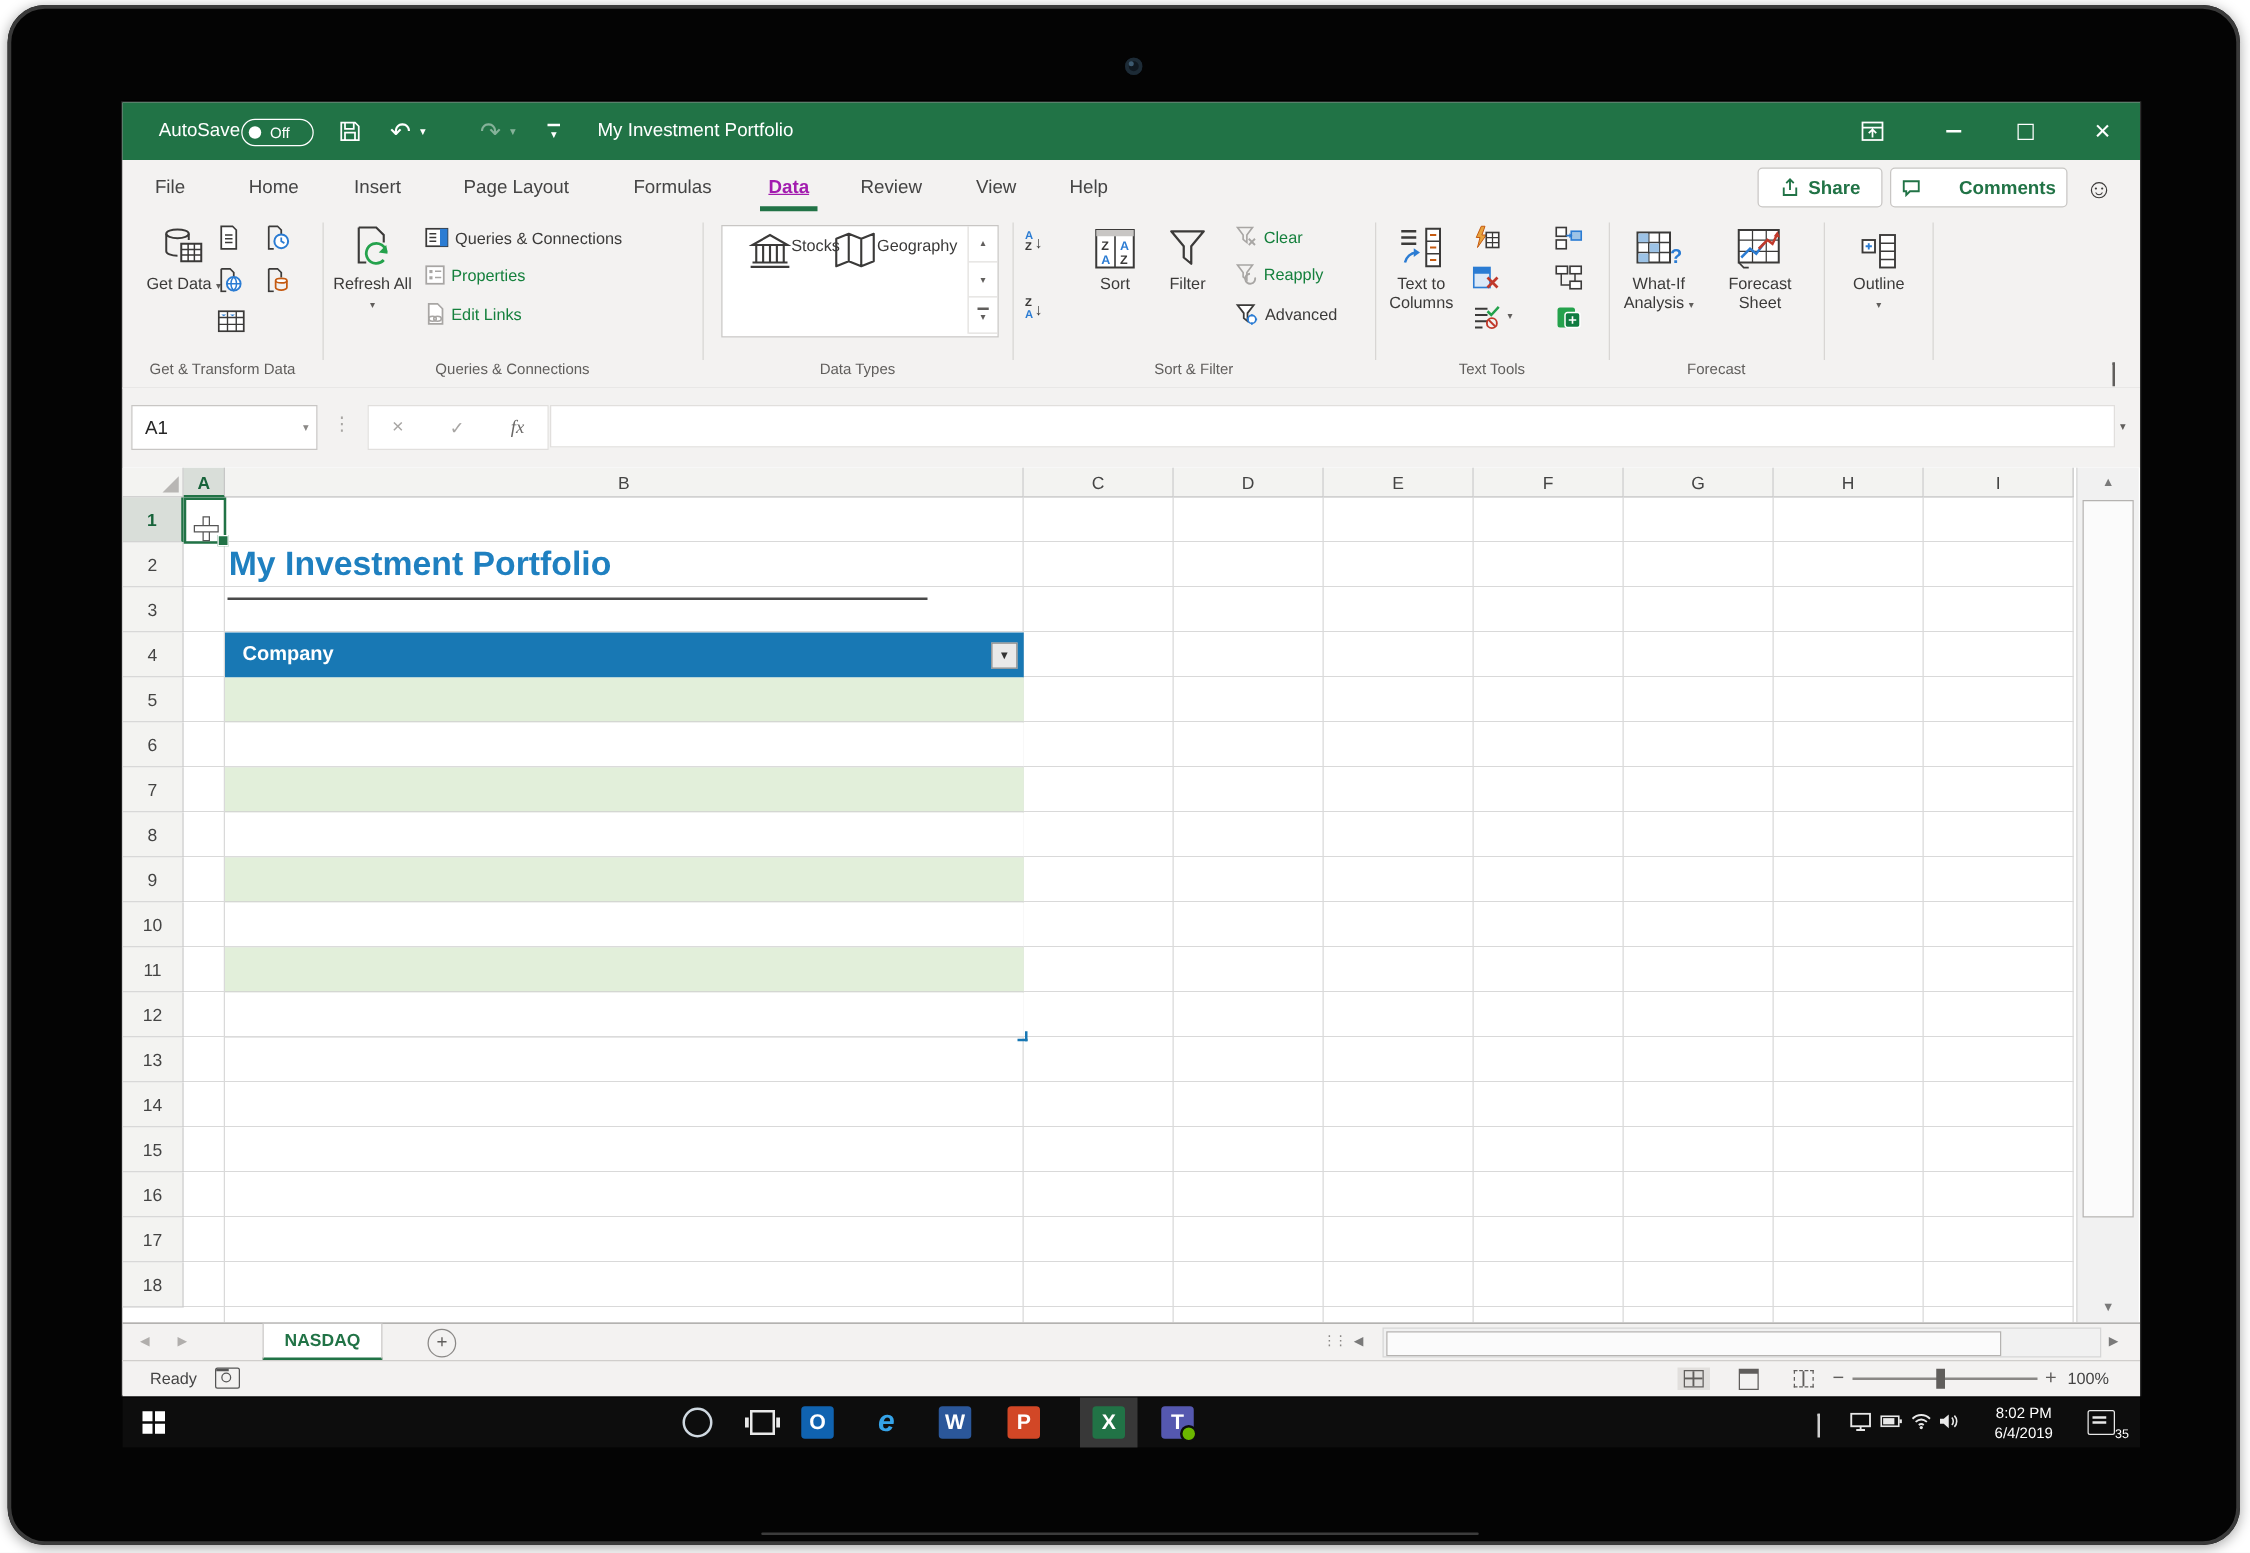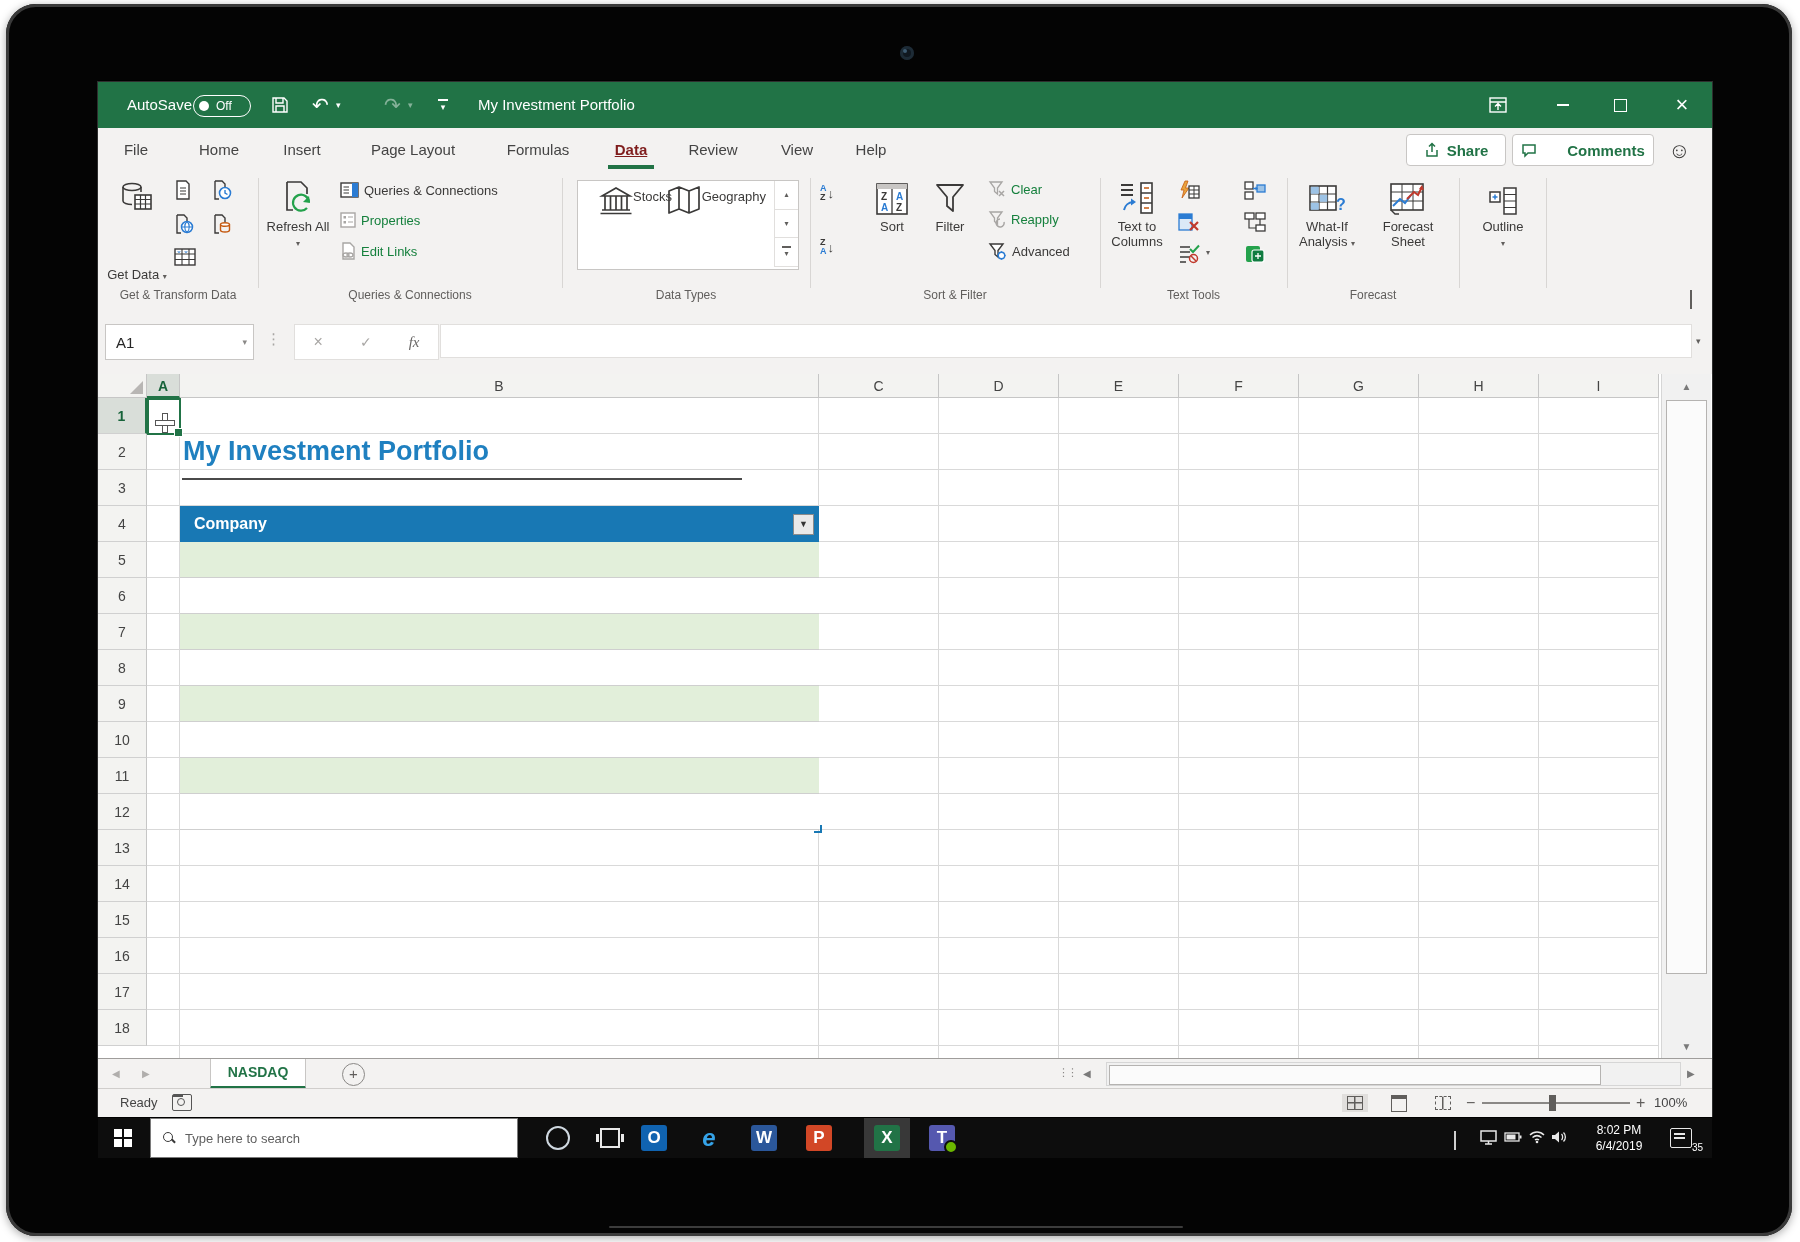--- a/index.html
+++ b/index.html
@@ -25,21 +25,21 @@
   .mag{position:relative;width:12px;height:12px;display:inline-block;}
   .mag::before{content:"";position:absolute;left:0;top:0;width:8px;height:8px;border:1.6px solid #3a3a3a;border-radius:50%;}
   .mag::after{content:"";position:absolute;left:8px;top:8px;width:5px;height:1.6px;background:#3a3a3a;transform:rotate(45deg);}
   #search-box span{margin-left:10px;font-size:14px;color:#333;}
   .winctl{top:0;width:46px;height:46px;display:flex;align-items:center;justify-content:center;color:#fff;}
   .minbar{width:12px;height:2px;background:#fff;}
   .maxbox{width:11px;height:11px;border:1.5px solid #fff;}
   
   #tabsrow{left:0;top:46px;width:1614px;height:44px;background:#f3f2f1;}
   .rtab{position:absolute;top:0;height:44px;line-height:44px;font-size:15px;color:#444;text-align:center;}
-  .rtab.active{color:#7f1d1d;font-weight:bold;text-decoration:underline;}
+  .rtab.active{color:#a21caf;font-weight:bold;text-decoration:underline;}
   .rtab.active::after{content:"";position:absolute;left:4px;right:4px;bottom:3px;height:4px;background:#217346;}
   .pillbtn{position:absolute;top:6px;height:30px;background:#fff;border:1px solid #c8c6c4;border-radius:4px;display:flex;align-items:center;justify-content:center;gap:7px;color:#217346;font-size:15px;font-weight:bold;}
   
   #ribbon{left:0;top:90px;width:1614px;height:138px;background:#f3f2f1;border-bottom:1px solid #c8c6c4;}
   .rdiv{position:absolute;top:6px;width:1px;height:110px;background:#d8d6d4;}
   .rgl{position:absolute;top:116px;font-size:12px;color:#605e5c;text-align:center;}
   .rbig{position:absolute;top:4px;display:flex;flex-direction:column;align-items:center;}
   .ric{height:40px;display:flex;align-items:flex-end;justify-content:center;}
   .rlab{font-size:13px;line-height:15px;color:#3b3a39;text-align:center;margin-top:3px;}
   .chv{font-size:8px;color:#605e5c;}
@@ -204,21 +204,21 @@
                 <path d="M2 3 H14 V11 H7 L4 14 V11 H2 Z" stroke="#217346" stroke-width="1.5" fill="none"></path>
               </svg>
             </span>
           <span>Comments</span>
         </div>
         <div class="abs" style="left:1570px;top:10px;font-size:22px;color:#3b3a39;">☺</div>
       </div>
 
       <div id="ribbon" class="abs">
 
-        <div class="rbig" style="left:8px;width:62px;gap:48px;">
+        <div class="rbig" style="left:18px;width:62px;">
           <span class="ric">
             <svg width="36" height="36" viewBox="0 0 36 36">
                 <ellipse cx="13" cy="7" rx="9" ry="3.5" stroke="#3b3a39" stroke-width="1.6" fill="none"></ellipse>
                 <path d="M4 7 V21 C4 23 8 24.5 13 24.5 M22 7 V12" stroke="#3b3a39" stroke-width="1.6" fill="none"></path>
                 <rect x="16" y="15" width="16" height="14" stroke="#3b3a39" stroke-width="1.6" fill="#fff"></rect>
                 <path d="M16 19.5 H32 M16 24 H32 M21.5 15 V29 M26.5 15 V29" stroke="#3b3a39" stroke-width="1.2"></path>
               </svg>
           </span>
           <span class="rlab"><span>Get Data</span> <span class="chv">▾</span></span>
         </div>
@@ -638,24 +638,20 @@
       </div>
     </div>
 
     <div id="taskbar" class="abs">
       <div id="winlogo" class="abs">
           <i></i>
           <i></i>
           <i></i>
           <i></i>
         </div>
-      <div id="tb-search" class="abs">
-        <span class="mag"></span>
-        <span>Type here to search</span>
-      </div>
       <div id="cortana" class="abs"></div>
       <div id="taskview" class="abs"></div>
       <div class="apptile" style="left:543px;background:#1063b0;">O</div>
       <div class="apptile" style="left:598px;background:transparent;color:#35a3e8;font-size:24px;font-style:italic;">e</div>
       <div class="apptile" style="left:653px;background:#2b579a;">W</div>
       <div class="apptile" style="left:708px;background:#d24726;">P</div>
       <div id="tile-excel-wrap"></div>
       <div class="apptile" style="left:776px;background:#217346;">X</div>
       <div class="apptile" style="left:831px;background:#5558af;">T<span style="position:absolute;right:-3px;bottom:-3px;width:10px;height:10px;border-radius:50%;background:#6bb700;border:2px solid #0d0d0d;"></span></div>
       <div class="tray-ic" style="left:1356px;top:15px;"><span class="chu"></span></div>

